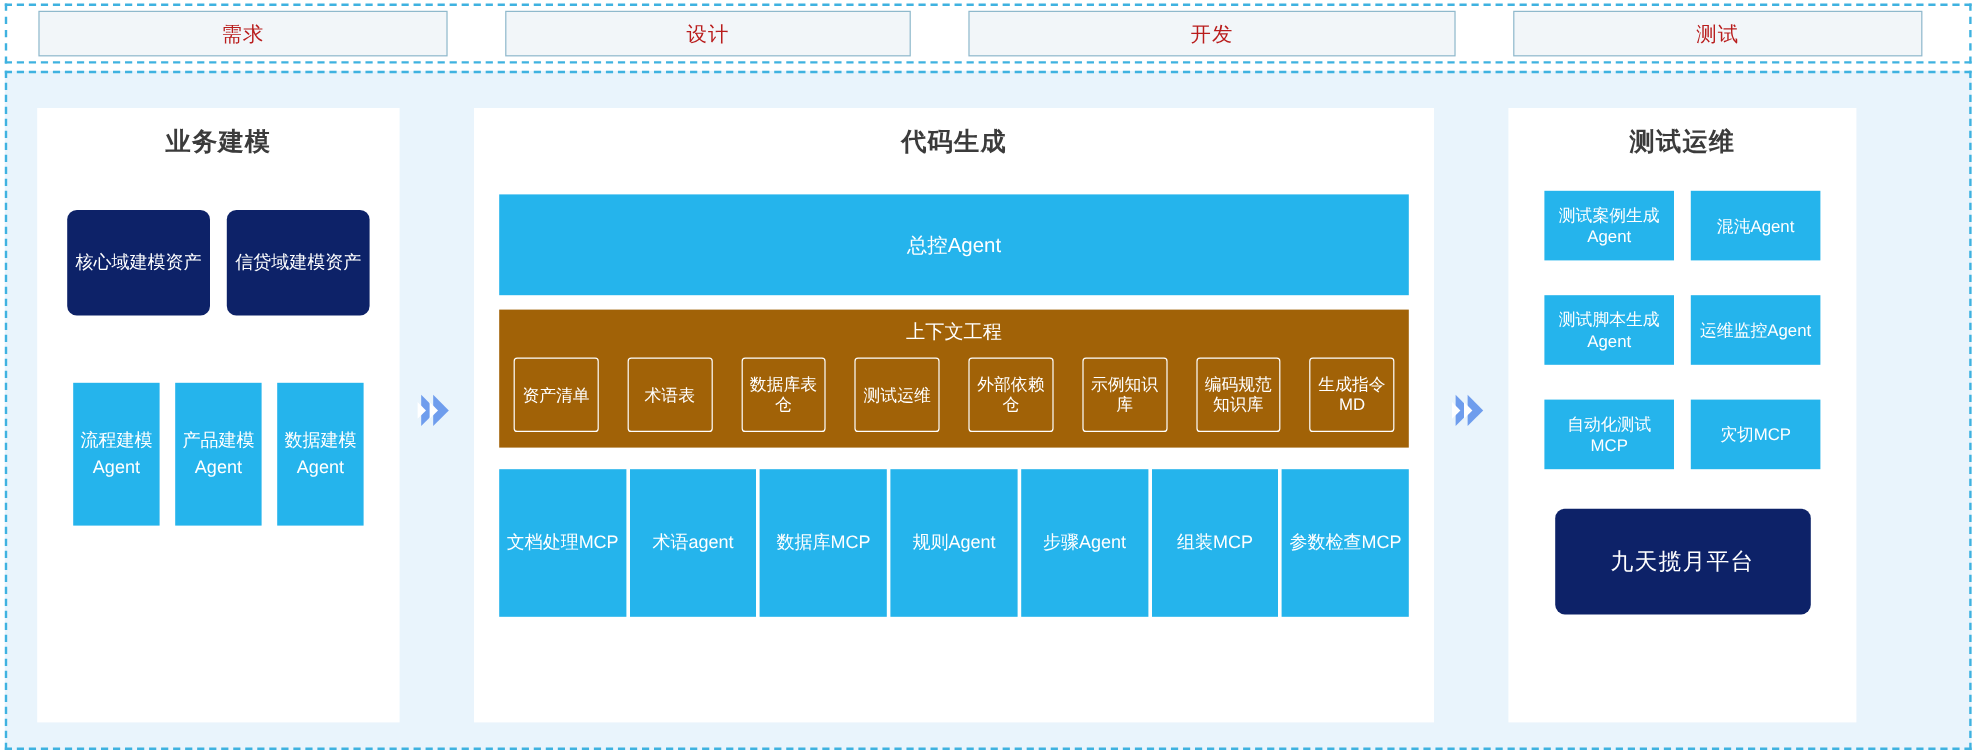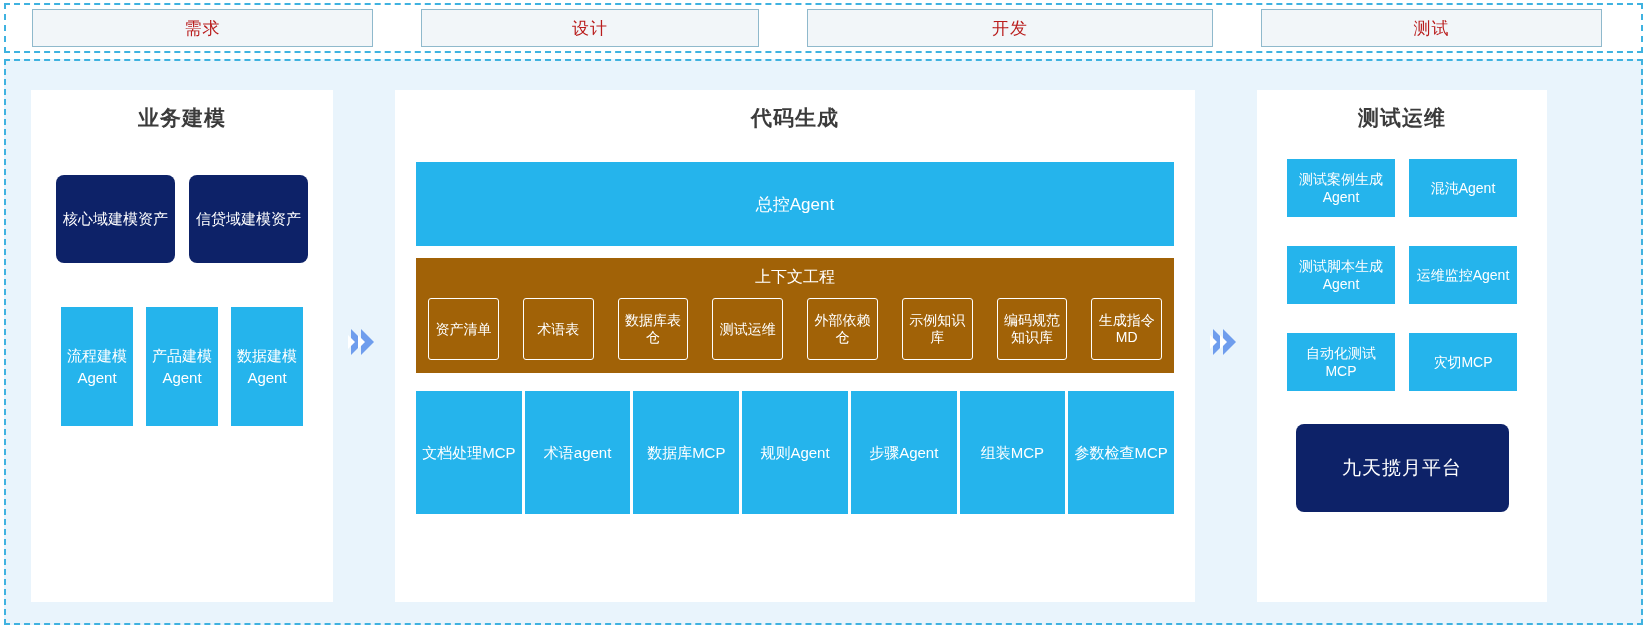--- a/index.html
+++ b/index.html
@@ -81,21 +81,21 @@
     display: flex;
     align-items: center;
     justify-content: center;
     text-align: center;
     padding: 0 6px;
   }
   .model-agent-row {
     display: flex;
     justify-content: center;
     gap: 13px;
-    margin-top: 44px;
+    margin-top: 56px;
   }
   .model-agent {
     width: 72px; height: 119px;
     background: #25b4ec;
     color: #ffffff;
     font-size: 15px;
     line-height: 1.45;
     display: flex;
     align-items: center;
     justify-content: center;

